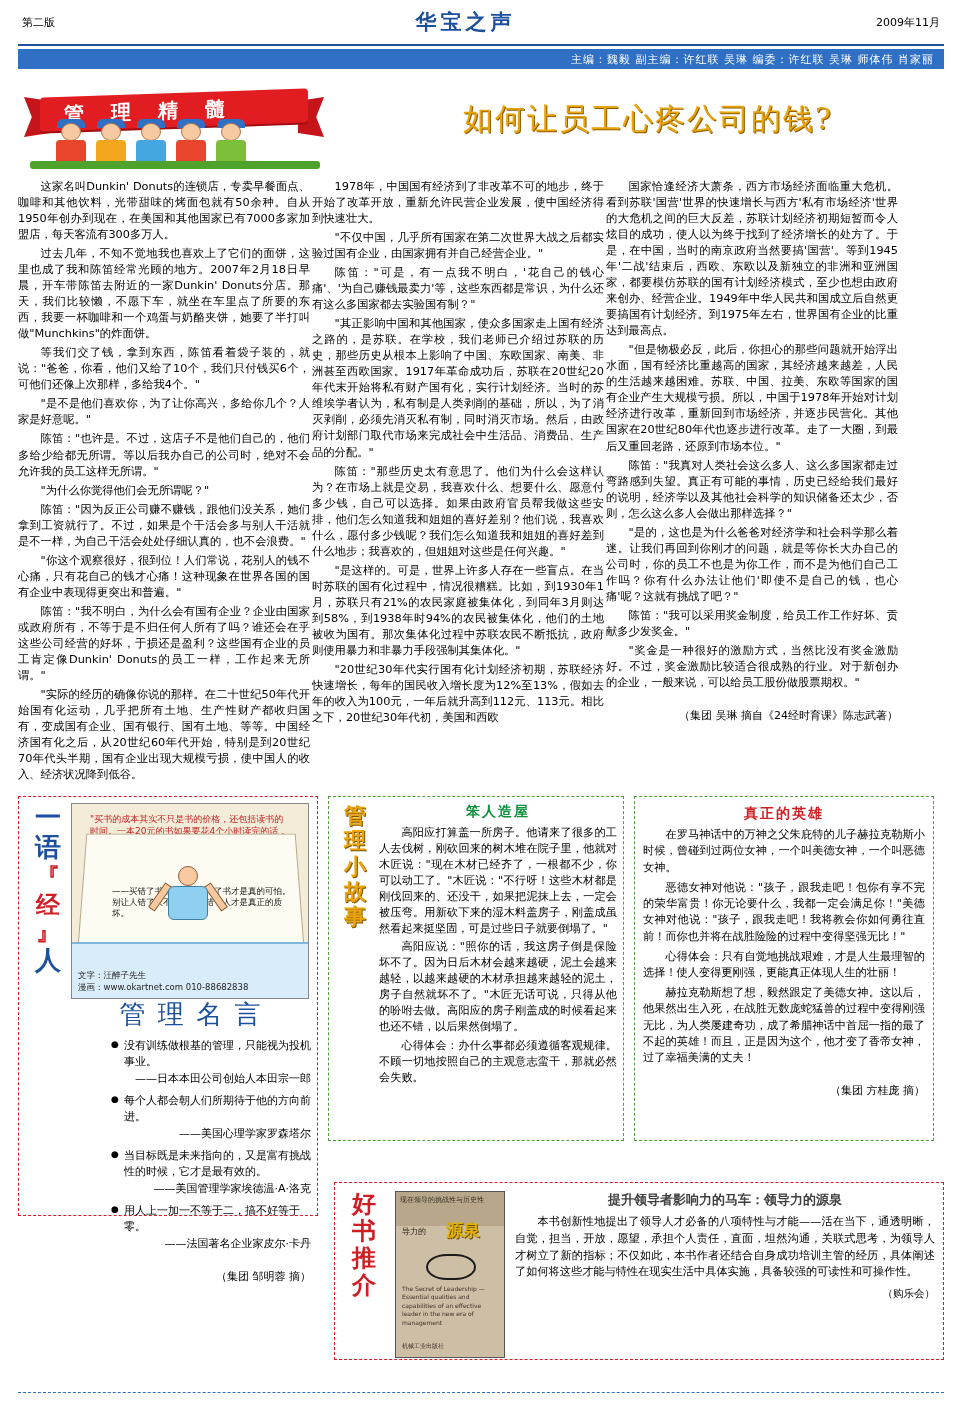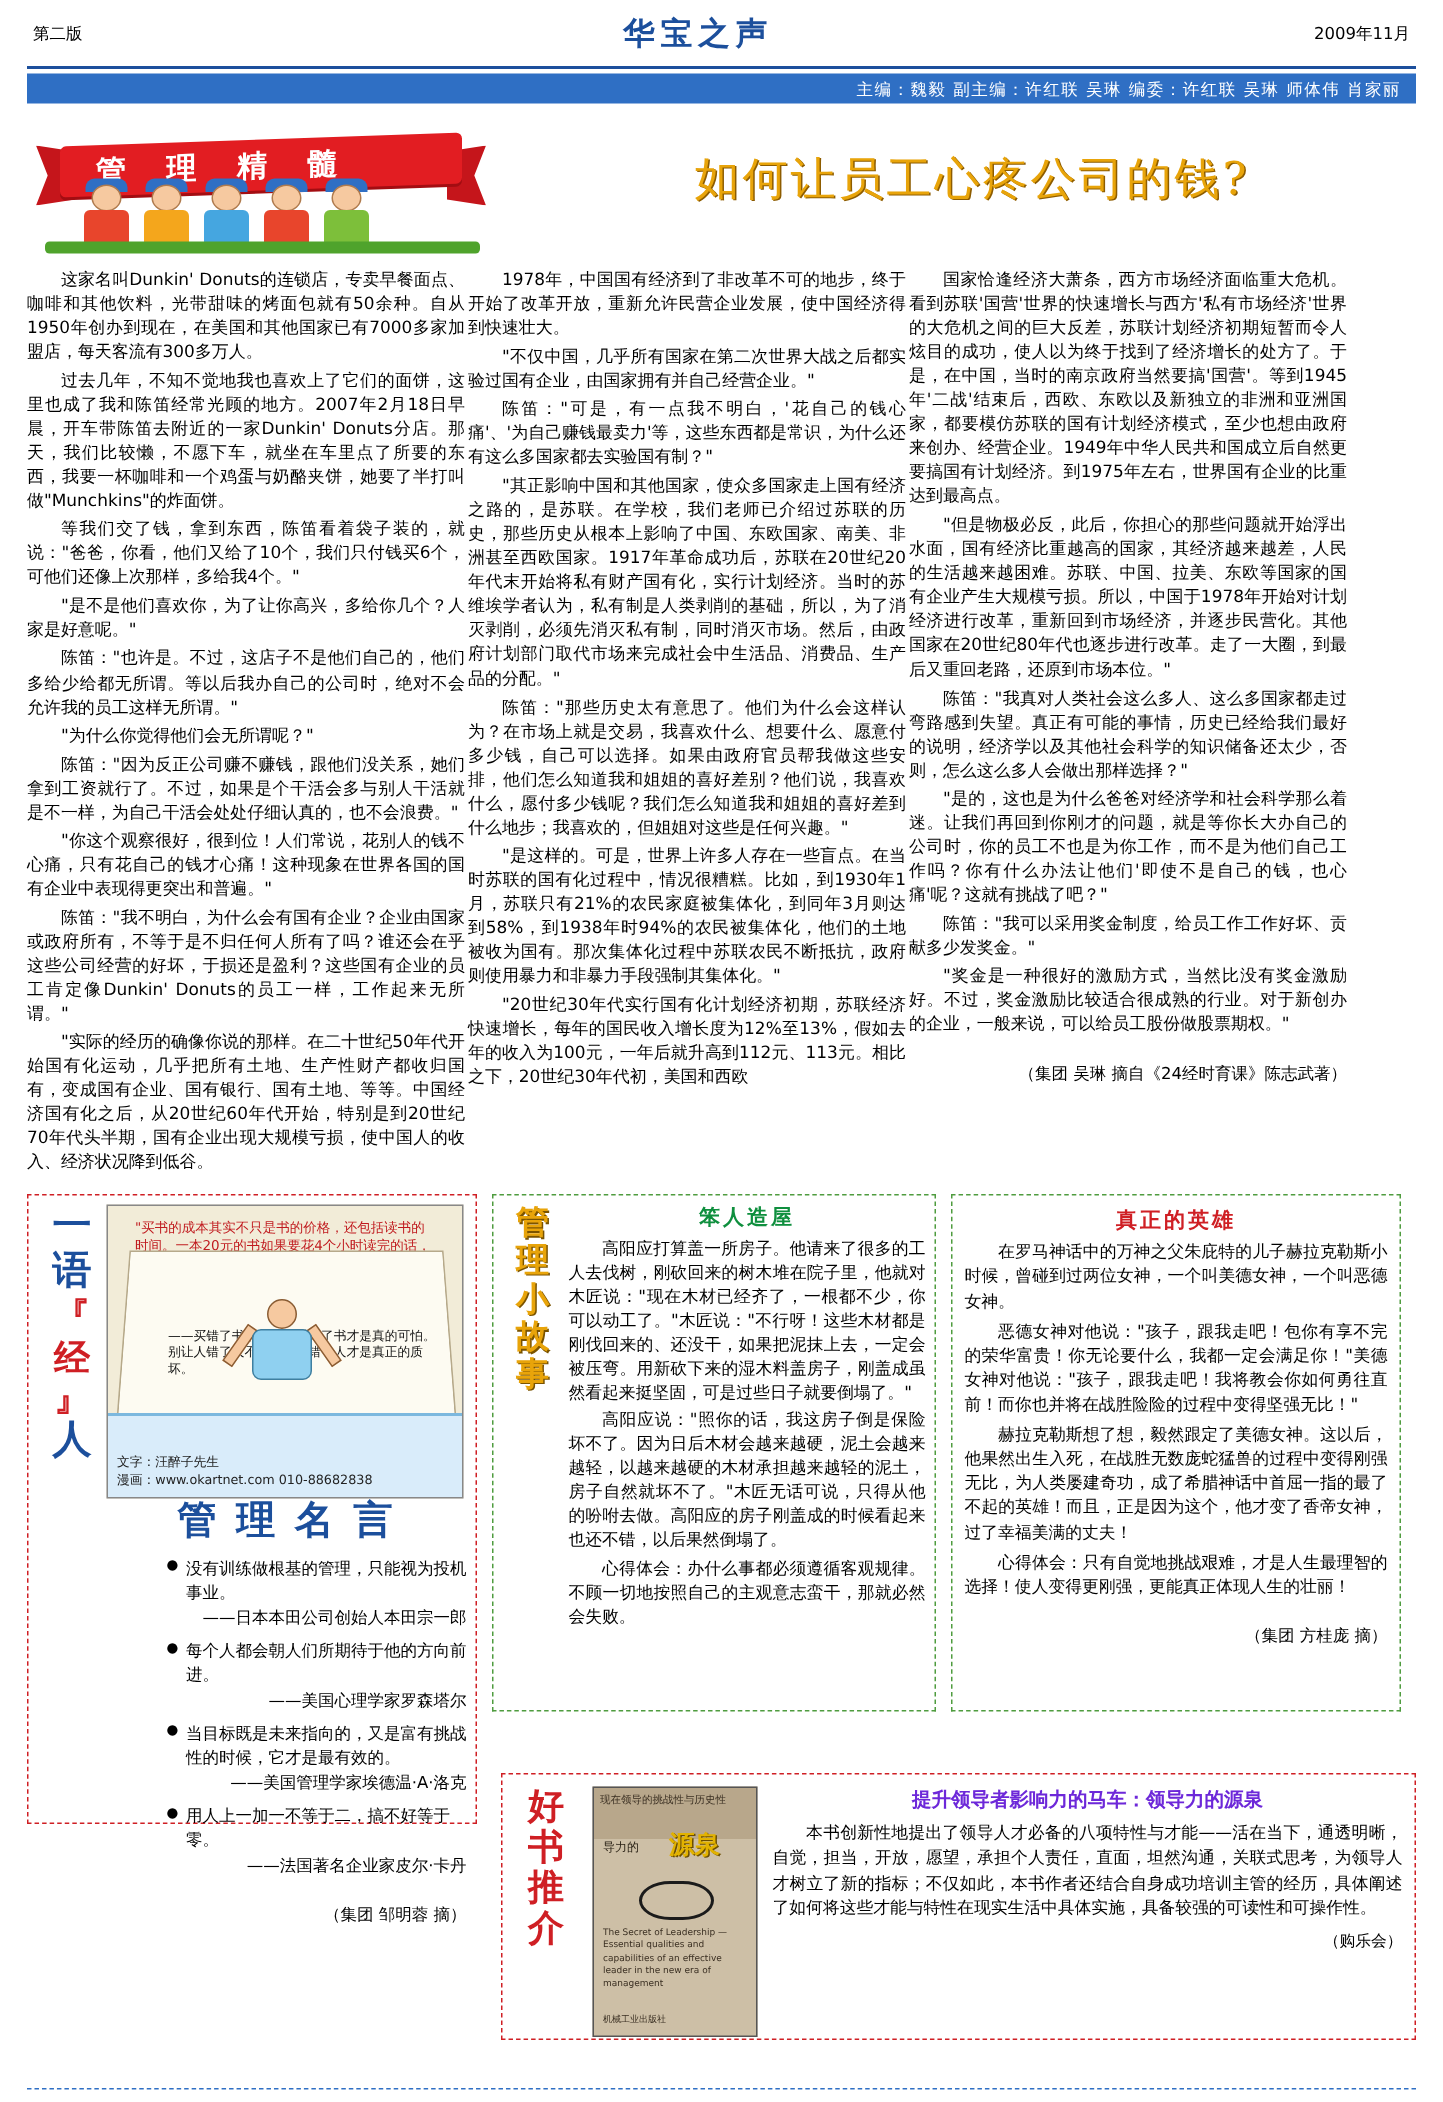--- a/index.html
+++ b/index.html
@@ -111,21 +111,21 @@
   .cartoon .man .a1, .cartoon .man .a2 { position: absolute; top: 16px; width: 8px; height: 30px; background: #f6c9a0; border: 1px solid #8a5c33; }
   .cartoon .man .a1 { left: -2px; transform: rotate(35deg); }
   .cartoon .man .a2 { right: -2px; transform: rotate(-35deg); }
   .cartoon .waves { position: absolute; left: 0; bottom: 0; width: 238px; height: 56px; background: #d9ecfa; border-top: 2px solid #7cb8de;}
   .cartoon .foot { position: absolute; left: 6px; bottom: 4px; font-size: 8.5px; color: #222; line-height: 1.4;}
   .bullets { margin-top: 8px; font-size: 11px; line-height: 1.45; }
   .bullets li { margin-bottom: 6px; list-style: none; position: relative; padding-left: 13px;}
   .bullets li:before { content: "●"; position: absolute; left: 0; top: 0; font-size: 9px; }
   .bullets .src { display: block; text-align: right; margin-top: 1px; }
   .quote-title {
-    color: #1c4f9c; font-weight: bold; font-size: 26px; letter-spacing: 2px;
+    color: #1c4f9c; font-weight: normal; font-size: 26px; letter-spacing: 2px;
     font-family: "DejaVu Serif", "Liberation Serif", serif; text-align: center; line-height: 1.2;
   }
 
   
   .storybox { width: 296px; height: 345px; border: 1px dashed #4f9c3f; padding: 6px; display: flex; }
   .story-side {
     width: 40px; color: #e8a40a; font-weight: bold; font-size: 22px; line-height: 1.15;
     text-align: center; font-family: "DejaVu Serif", "Liberation Serif", serif;
     text-shadow: 1px 1px 0 #7a5300;
   }
@@ -146,21 +146,21 @@
   .book-side { width: 42px; color: #cf1f24; font-weight: bold; font-size: 24px; line-height: 1.12; text-align: center; font-family: "DejaVu Serif", "Liberation Serif", serif;}
   .bookcover { width: 110px; height: 167px; border: 1px solid #555; background: #cdbfa6; position: relative; overflow: hidden; }
   .bookcover .top { position: absolute; left: 0; top: 0; width: 110px; height: 34px; background: #b8a78b; }
   .bookcover .toptext { position: absolute; left: 4px; top: 4px; font-size: 7px; color: #3a2f22; line-height: 1.3;}
   .bookcover .title { position: absolute; left: 50px; top: 30px; color: #e2b200; font-weight: bold; font-size: 17px; line-height: 1.0; text-shadow: 1px 1px 0 #6b4e00;}
   .bookcover .sub { position: absolute; left: 6px; top: 34px; font-size: 8px; color: #2b2316;}
   .bookcover .eng { position: absolute; left: 6px; bottom: 30px; width: 96px; font-size: 6px; color: #3a2f22; line-height: 1.4;}
   .bookcover .pub { position: absolute; left: 6px; bottom: 6px; font-size: 6px; color: #3a2f22;}
   .bookcover .swirl { position: absolute; left: 30px; top: 62px; width: 50px; height: 26px; border: 2px solid #1b1b1b; border-radius: 50%/60%; }
   .book-main { flex: 1; }
-  .book-title { text-align: center; color: #6d28d9; font-weight: bold; font-size: 13px; margin-bottom: 5px; }
+  .book-title { text-align: center; color: #404040; font-weight: bold; font-size: 13px; margin-bottom: 5px; }
   .book-main p { margin: 0; text-indent: 2em; font-size: 11.2px; line-height: 1.5; text-align: justify; }
   .book-credit { text-align: right; font-size: 10.5px; margin-top: 6px; }
 
   .footline { position: absolute; left: 18px; bottom: 8px; width: 926px; border-top: 1px dashed #2f6fc4; }
 </style>
 </head>
 <body>
 
 <div class="page">
 
@@ -313,22 +313,22 @@
         <p>高阳应打算盖一所房子。他请来了很多的工人去伐树，刚砍回来的树木堆在院子里，他就对木匠说："现在木材已经齐了，一根都不少，你可以动工了。"木匠说："不行呀！这些木材都是刚伐回来的、还没干，如果把泥抹上去，一定会被压弯。用新砍下来的湿木料盖房子，刚盖成虽然看起来挺坚固，可是过些日子就要倒塌了。"</p>
         <p>高阳应说："照你的话，我这房子倒是保险坏不了。因为日后木材会越来越硬，泥土会越来越轻，以越来越硬的木材承担越来越轻的泥土，房子自然就坏不了。"木匠无话可说，只得从他的吩咐去做。高阳应的房子刚盖成的时候看起来也还不错，以后果然倒塌了。</p>
         <p>心得体会：办什么事都必须遵循客观规律。不顾一切地按照自己的主观意志蛮干，那就必然会失败。</p>
       </div>
     </div>
 
     <div class="rightbox">
       <div class="story-title">真正的英雄</div>
       <p>在罗马神话中的万神之父朱庇特的儿子赫拉克勒斯小时候，曾碰到过两位女神，一个叫美德女神，一个叫恶德女神。</p>
       <p>恶德女神对他说："孩子，跟我走吧！包你有享不完的荣华富贵！你无论要什么，我都一定会满足你！"美德女神对他说："孩子，跟我走吧！我将教会你如何勇往直前！而你也并将在战胜险险的过程中变得坚强无比！"</p>
+      <p>心得体会：只有自觉地挑战艰难，才是人生最理智的选择！使人变得更刚强，更能真正体现人生的壮丽！</p>
       <p>赫拉克勒斯想了想，毅然跟定了美德女神。这以后，他果然出生入死，在战胜无数庞蛇猛兽的过程中变得刚强无比，为人类屡建奇功，成了希腊神话中首屈一指的最了不起的英雄！而且，正是因为这个，他才变了香帝女神，过了幸福美满的丈夫！</p>
-      <p>心得体会：只有自觉地挑战艰难，才是人生最理智的选择！使人变得更刚强，更能真正体现人生的壮丽！</p>
       <div class="credit">（集团 方桂庞 摘）</div>
     </div>
   </div>
 
   <div class="bookbox">
     <div class="book-side">
       <div>好</div>
       <div>书</div>
       <div>推</div>
       <div>介</div>

